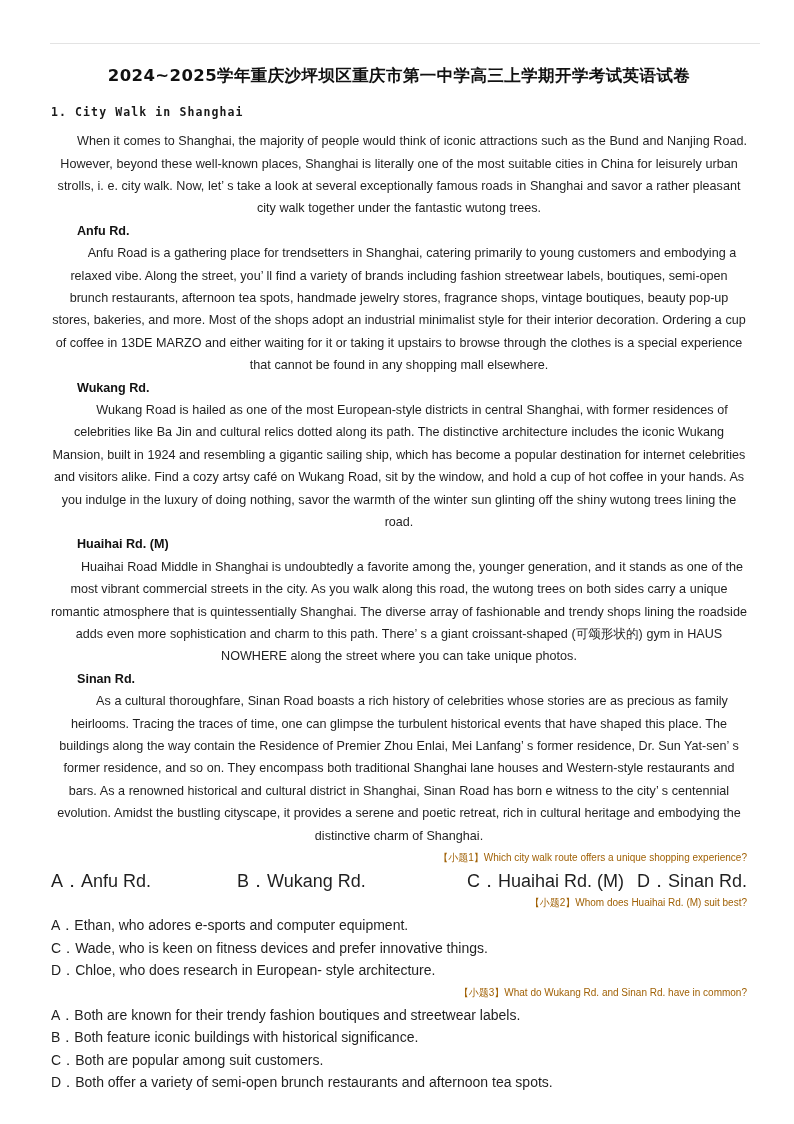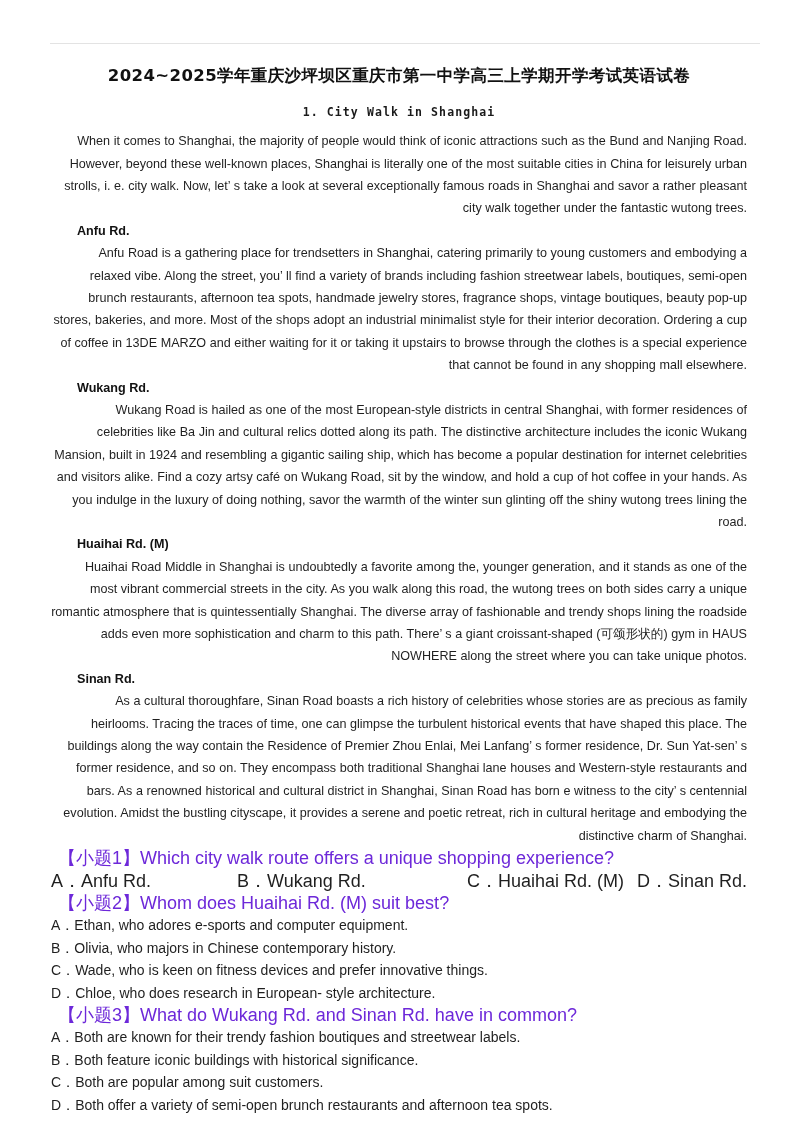--- a/index.html
+++ b/index.html
@@ -51,56 +51,56 @@
     color: #111;
     margin: 0 0 18px 0;
     line-height: 1.4;
     white-space: nowrap;
   }
 
   .passage-title {
     font-family: "DejaVu Sans Mono", "Liberation Mono", monospace;
     font-size: 11.5px;
     font-weight: 700;
-    text-align: center;
     letter-spacing: 1.1px;
     color: #1a1a1a;
     margin: 0 0 11px 0;
   }
 
   p.para {
     font-size: 12.6px;
     line-height: 22.4px;
     margin: 0;
-    text-align: right;
+    text-align: center;
     text-indent: 26px;
     color: #1f1f1f;
     word-spacing: 0.1px;
   }
 
   h3.subhead {
     font-size: 12.6px;
     line-height: 22.4px;
     font-weight: 700;
     margin: 0;
     padding-left: 26px;
     color: #111;
   }
 
   
   .questions {
     margin-top: 0;
   }
 
   .q-stem {
-    font-size: 18px;
+    font-size: 10px;
     line-height: 22.4px;
     margin: 0;
     padding-left: 7px;
-    color: #6d28d9;
+    color: #a16207;
+    text-align: right;
   }
 
   .q-stem .q-label {
     font-family: "Liberation Sans", sans-serif;
   }
 
   .opt {
     font-size: 14px;
     line-height: 22.4px;
     margin: 0;
@@ -165,21 +165,20 @@
         <span class="q-label cjk">【小题1】</span><span>Which city walk route offers a unique shopping experience?</span>
       </p>
       <div class="opt-row">
         <span class="opt-cell c1"><span class="opt-key">A．</span><span>Anfu Rd.</span></span><span class="opt-cell c2"><span class="opt-key">B．</span><span>Wukang Rd.</span></span><span class="opt-cell c3"><span class="opt-key">C．</span><span>Huaihai Rd. (M)</span></span><span class="opt-cell c4"><span class="opt-key">D．</span><span>Sinan Rd.</span></span>
       </div>
 
       <p class="q-stem">
         <span class="q-label cjk">【小题2】</span><span>Whom does Huaihai Rd. (M) suit best?</span>
       </p>
       <p class="opt"><span class="opt-key">A．</span><span>Ethan, who adores e-sports and computer equipment.</span></p>
-      <p class="opt"><span class="opt-key">B．</span><span>Olivia, who majors in Chinese contemporary history.</span></p>
       <p class="opt"><span class="opt-key">C．</span><span>Wade, who is keen on fitness devices and prefer innovative things.</span></p>
       <p class="opt"><span class="opt-key">D．</span><span>Chloe, who does research in European- style architecture.</span></p>
 
       <p class="q-stem">
         <span class="q-label cjk">【小题3】</span><span>What do Wukang Rd. and Sinan Rd. have in common?</span>
       </p>
       <p class="opt"><span class="opt-key">A．</span><span>Both are known for their trendy fashion boutiques and streetwear labels.</span></p>
       <p class="opt"><span class="opt-key">B．</span><span>Both feature iconic buildings with historical significance.</span></p>
       <p class="opt"><span class="opt-key">C．</span><span>Both are popular among suit customers.</span></p>
       <p class="opt"><span class="opt-key">D．</span><span>Both offer a variety of semi-open brunch restaurants and afternoon tea spots.</span></p>

